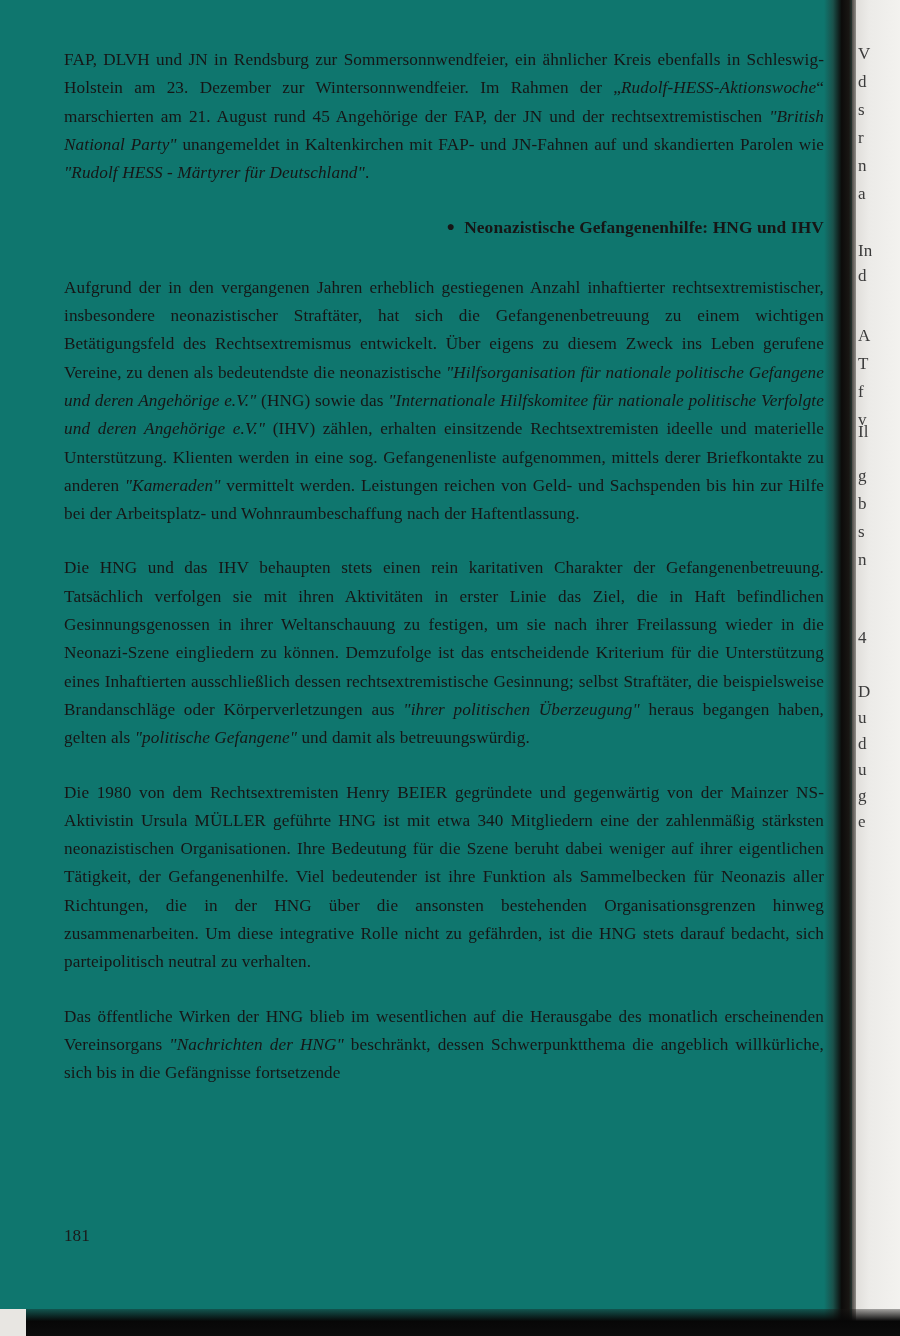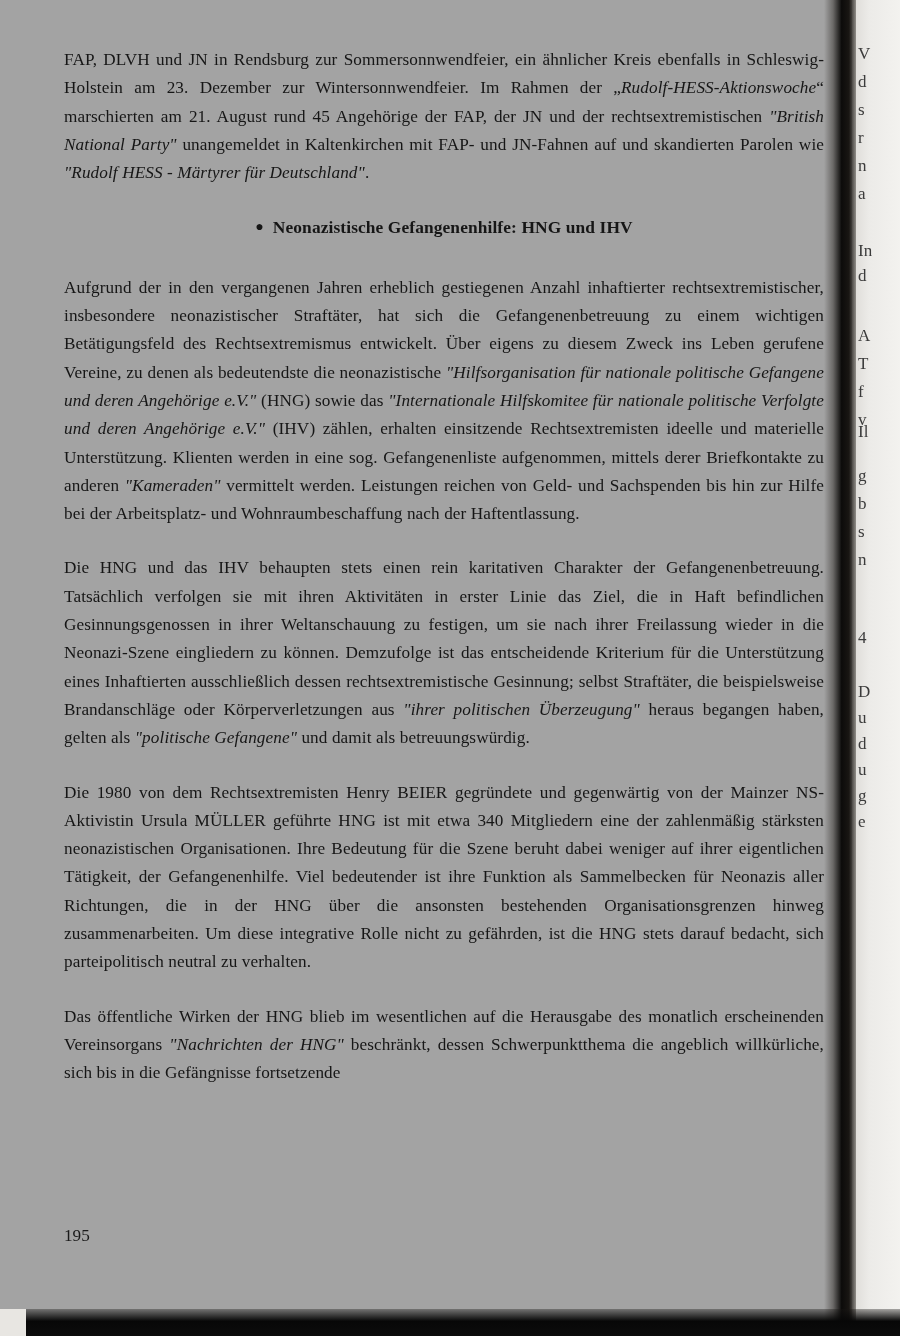--- a/index.html
+++ b/index.html
@@ -7,41 +7,41 @@
     padding: 0;
     width: 900px;
     height: 1336px;
     overflow: hidden;
     background: #ffffff;
   }
   .scan {
     position: relative;
     width: 900px;
     height: 1336px;
-    background: #a3a3a3;
+    background: #0f766e;
     font-family: "Liberation Serif", serif;
     color: #161616;
   }
   .text-column {
     position: absolute;
     left: 64px;
     top: 46px;
     width: 760px;
     font-size: 17.2px;
     line-height: 28.3px;
     text-align: justify;
     letter-spacing: 0.1px;
   }
   .para { margin: 0 0 26px 0; }
   .it { font-style: italic; }
   .heading {
     margin: 3px 0 30px 0;
     font-size: 17.4px;
     font-weight: bold;
-    text-align: center;
+    text-align: right;
   }
   .bullet {
     display: inline-block;
     margin-right: 9px;
     font-size: 14px;
     position: relative;
     top: -2px;
   }
   .page-number {
     position: absolute;
@@ -117,21 +117,21 @@
 
     <div>
         <p class="para"><span>Aufgrund der in den vergangenen Jahren erheblich gestiegenen Anzahl inhaftierter rechtsextremistischer, insbesondere neonazistischer Straftäter, hat sich die Gefangenenbetreuung zu einem wichtigen Betätigungsfeld des Rechtsextremismus entwickelt. Über eigens zu diesem Zweck ins Leben gerufene Vereine, zu denen als bedeutendste die neonazistische </span><span class="it">"Hilfsorganisation für nationale politische Gefangene und deren Angehörige e.V."</span><span> (HNG) sowie das </span><span class="it">"Internationale Hilfskomitee für nationale politische Verfolgte und deren Angehörige e.V."</span><span> (IHV) zählen, erhalten einsitzende Rechtsextremisten ideelle und materielle Unterstützung. Klienten werden in eine sog. Gefangenenliste aufgenommen, mittels derer Briefkontakte zu anderen </span><span class="it">"Kameraden"</span><span> vermittelt werden. Leistungen reichen von Geld- und Sachspenden bis hin zur Hilfe bei der Arbeitsplatz- und Wohnraumbeschaffung nach der Haftentlassung.</span></p>
         <p class="para"><span>Die HNG und das IHV behaupten stets einen rein karitativen Charakter der Gefangenenbetreuung. Tatsächlich verfolgen sie mit ihren Aktivitäten in erster Linie das Ziel, die in Haft befindlichen Gesinnungsgenossen in ihrer Weltanschauung zu festigen, um sie nach ihrer Freilassung wieder in die Neonazi-Szene eingliedern zu können. Demzufolge ist das entscheidende Kriterium für die Unterstützung eines Inhaftierten ausschließlich dessen rechtsextremistische Gesinnung; selbst Straftäter, die beispielsweise Brandanschläge oder Körperverletzungen aus </span><span class="it">"ihrer politischen Überzeugung"</span><span> heraus begangen haben, gelten als </span><span class="it">"politische Gefangene"</span><span> und damit als betreuungswürdig.</span></p>
         <p class="para"><span>Die 1980 von dem Rechtsextremisten Henry BEIER gegründete und gegenwärtig von der Mainzer NS-Aktivistin Ursula MÜLLER geführte HNG ist mit etwa 340 Mitgliedern eine der zahlenmäßig stärksten neonazistischen Organisationen. Ihre Bedeutung für die Szene beruht dabei weniger auf ihrer eigentlichen Tätigkeit, der Gefangenenhilfe. Viel bedeutender ist ihre Funktion als Sammelbecken für Neonazis aller Richtungen, die in der HNG über die ansonsten bestehenden Organisationsgrenzen hinweg zusammenarbeiten. Um diese integrative Rolle nicht zu gefährden, ist die HNG stets darauf bedacht, sich parteipolitisch neutral zu verhalten.</span></p>
         <p class="para"><span>Das öffentliche Wirken der HNG blieb im wesentlichen auf die Herausgabe des monatlich erscheinenden Vereinsorgans </span><span class="it">"Nachrichten der HNG"</span><span> beschränkt, dessen Schwerpunktthema die angeblich willkürliche, sich bis in die Gefängnisse fortsetzende</span></p>
       </div>
 
   </div>
 
-  <div class="page-number">195</div>
+  <div class="page-number">181</div>
 
   <div class="next-page">
       <span class="frag" style="top: 44px;">V</span>
       <span class="frag" style="top: 72px;">d</span>
       <span class="frag" style="top: 100px;">s</span>
       <span class="frag" style="top: 128px;">r</span>
       <span class="frag" style="top: 156px;">n</span>
       <span class="frag" style="top: 184px;">a</span>
       <span class="frag" style="top: 241px;">In</span>
       <span class="frag" style="top: 266px;">d</span>

